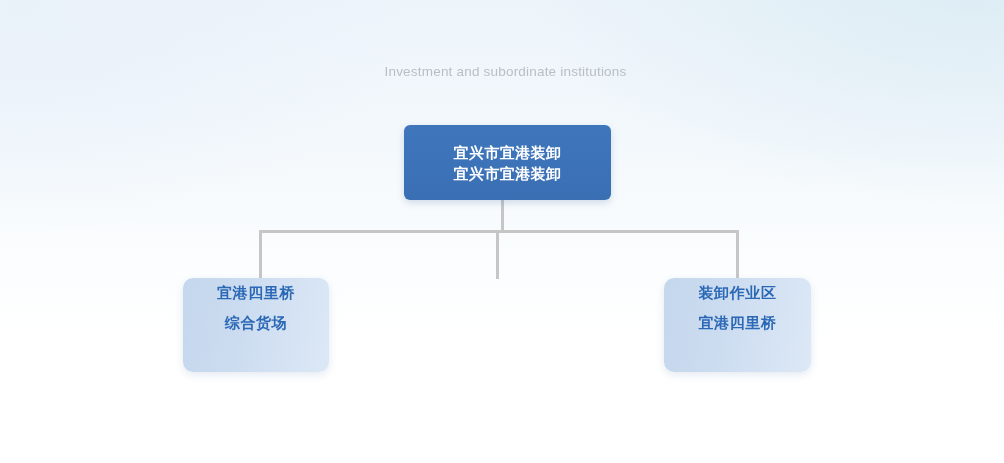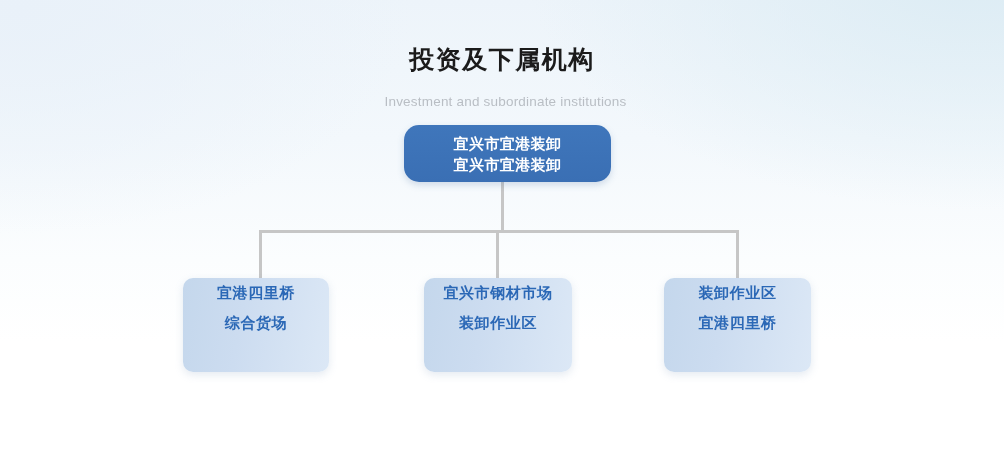--- a/index.html
+++ b/index.html
@@ -50,22 +50,22 @@
   .conn-trunk  { left:501px; top:181px; width:3px;  height:52px; }
   .conn-bus    { left:259px; top:230px; width:480px; height:3px; }
   .conn-drop-1 { left:259px; top:230px; width:3px;  height:49px; }
   .conn-drop-2 { left:496px; top:230px; width:3px;  height:49px; }
   .conn-drop-3 { left:736px; top:230px; width:3px;  height:49px; }
 
   
   .node-root {
     position:absolute;
     left:404px; top:125px;
-    width:207px; height:57px;
-    border-radius:15px;
+    width:207px; height:75px;
+    border-radius:6px;
     background:linear-gradient(180deg,#3f76bb 0%, #3a6fb4 100%);
     box-shadow:0 3px 7px rgba(70,110,160,0.22);
     display:flex;
     align-items:center;
     justify-content:center;
   }
   .node-root .txt {
     color:#ffffff;
     font-size:15px;
     font-weight:bold;
@@ -99,21 +99,20 @@
   .child-3 { left:664px; width:147px; }
 
   .line2 { display:block; }
 </style>
 </head>
 <body>
 
 <div id="stage">
 
   <div class="heading">
-    <h1>投资及下属机构</h1>
     <div class="sub">Investment and subordinate institutions</div>
   </div>
 
   <div class="conn conn-trunk"></div>
   <div class="conn conn-bus"></div>
   <div class="conn conn-drop-1"></div>
   <div class="conn conn-drop-2"></div>
   <div class="conn conn-drop-3"></div>
 
   <div class="node-root">
@@ -123,26 +122,20 @@
     </div>
   </div>
 
   <div class="node-child child-1">
     <div class="txt">
       <span class="line2">宜港四里桥</span>
       <span class="line2">综合货场</span>
     </div>
   </div>
 
-  <div class="node-child child-2">
-    <div class="txt">
-      <span class="line2">宜兴市钢材市场</span>
-      <span class="line2">装卸作业区</span>
-    </div>
-  </div>
 
   <div class="node-child child-3">
     <div class="txt">
       <span class="line2">装卸作业区</span>
       <span class="line2">宜港四里桥</span>
     </div>
   </div>
 
 </div>
 

